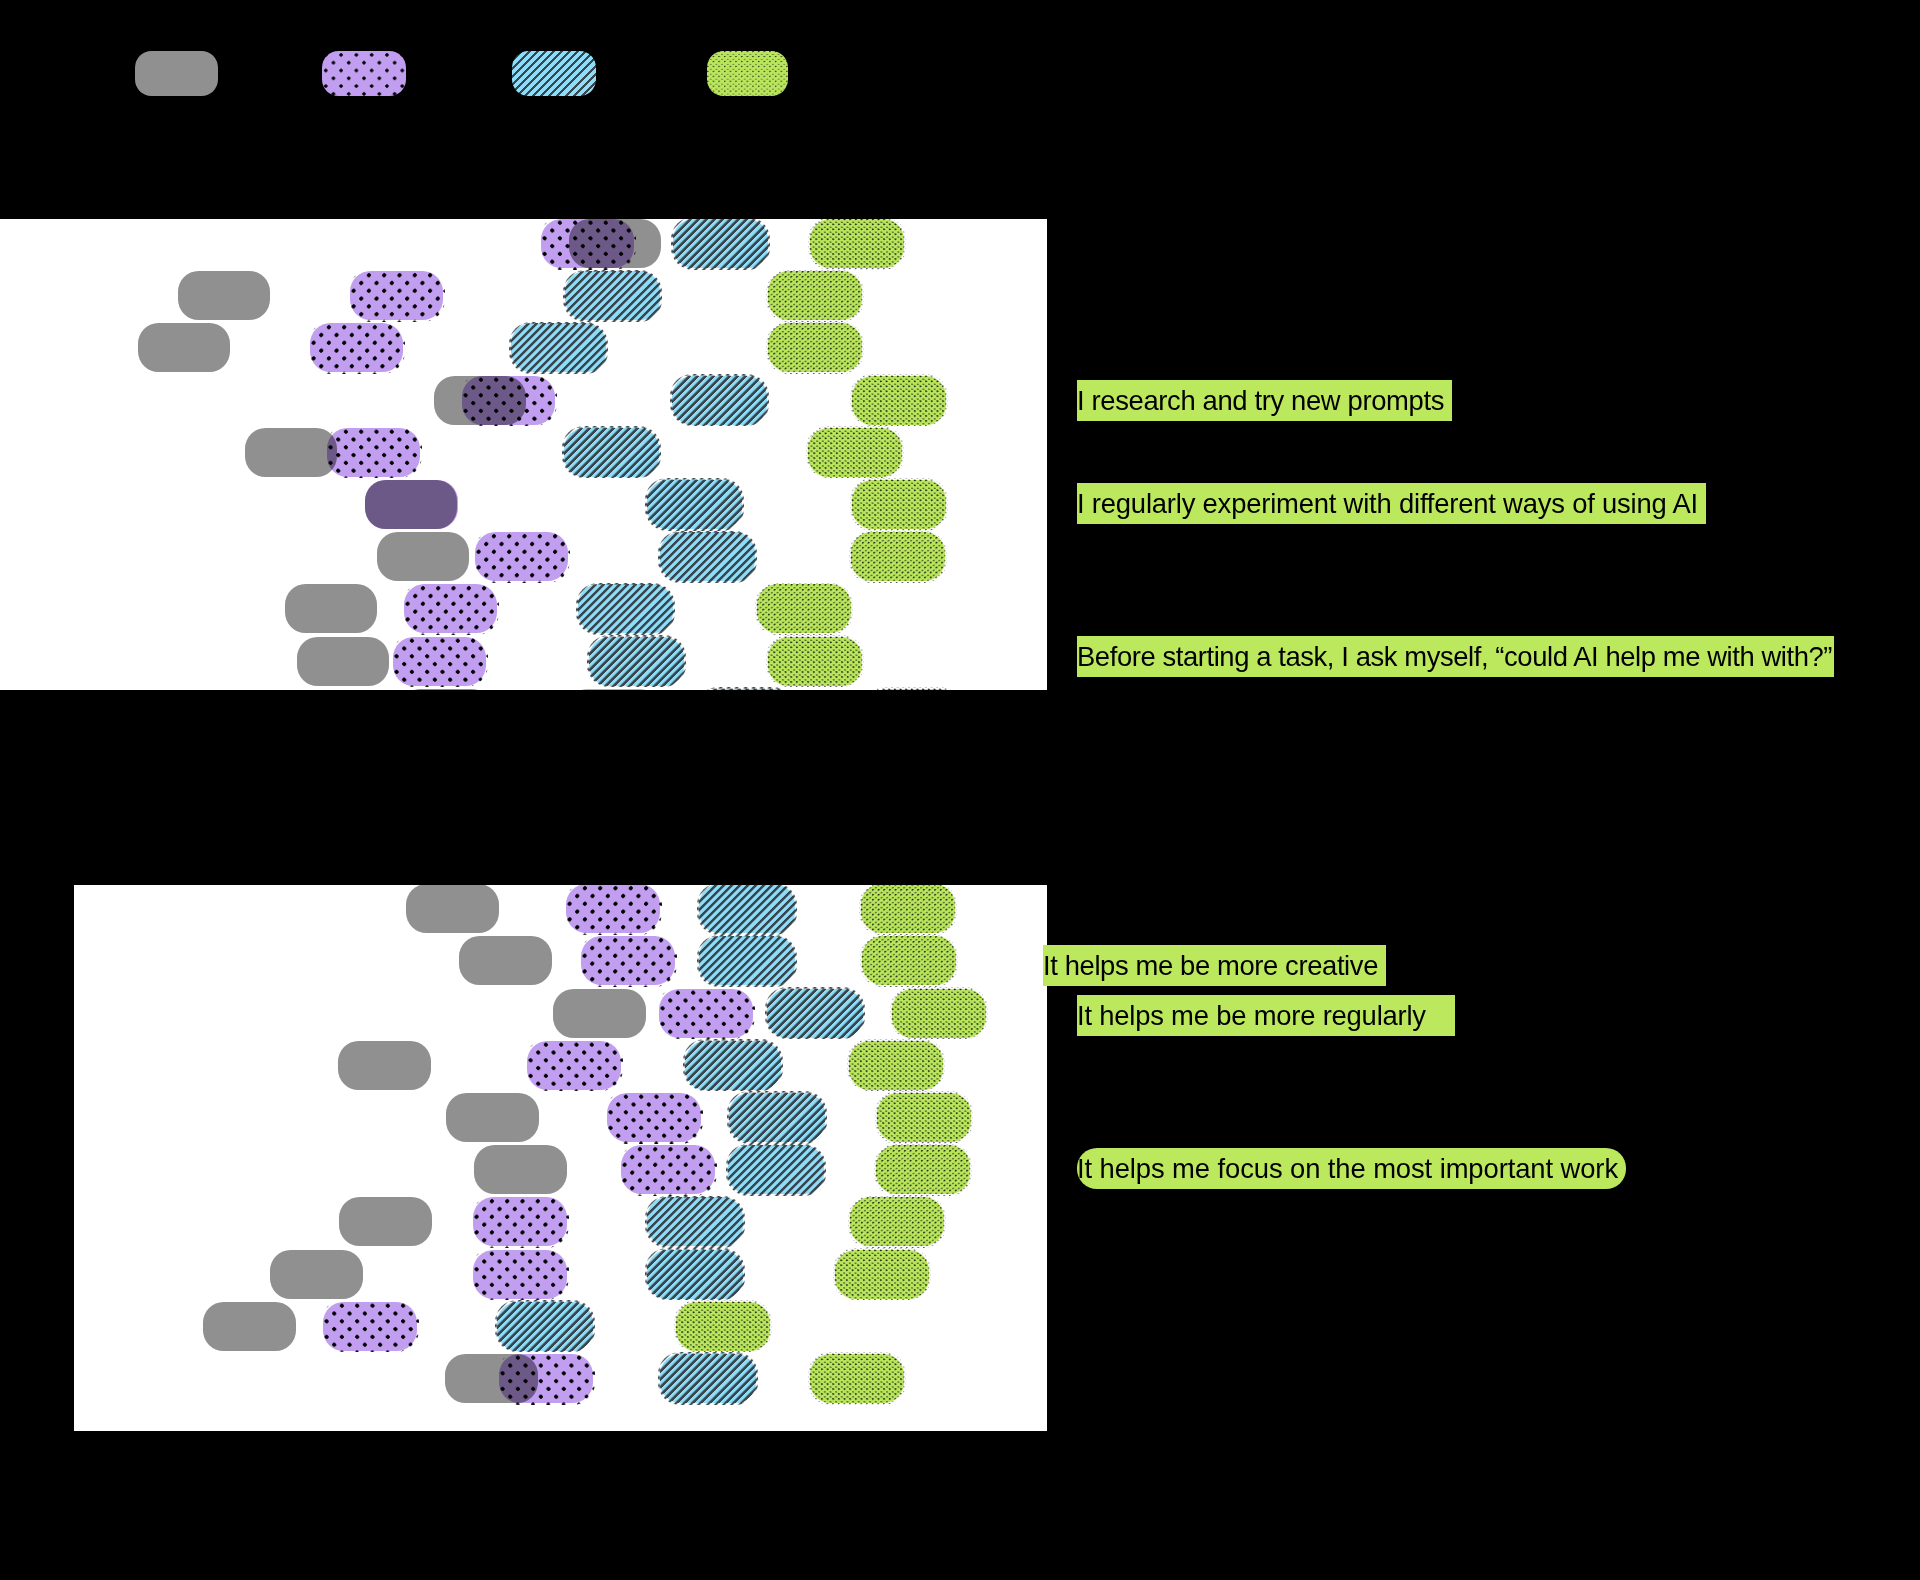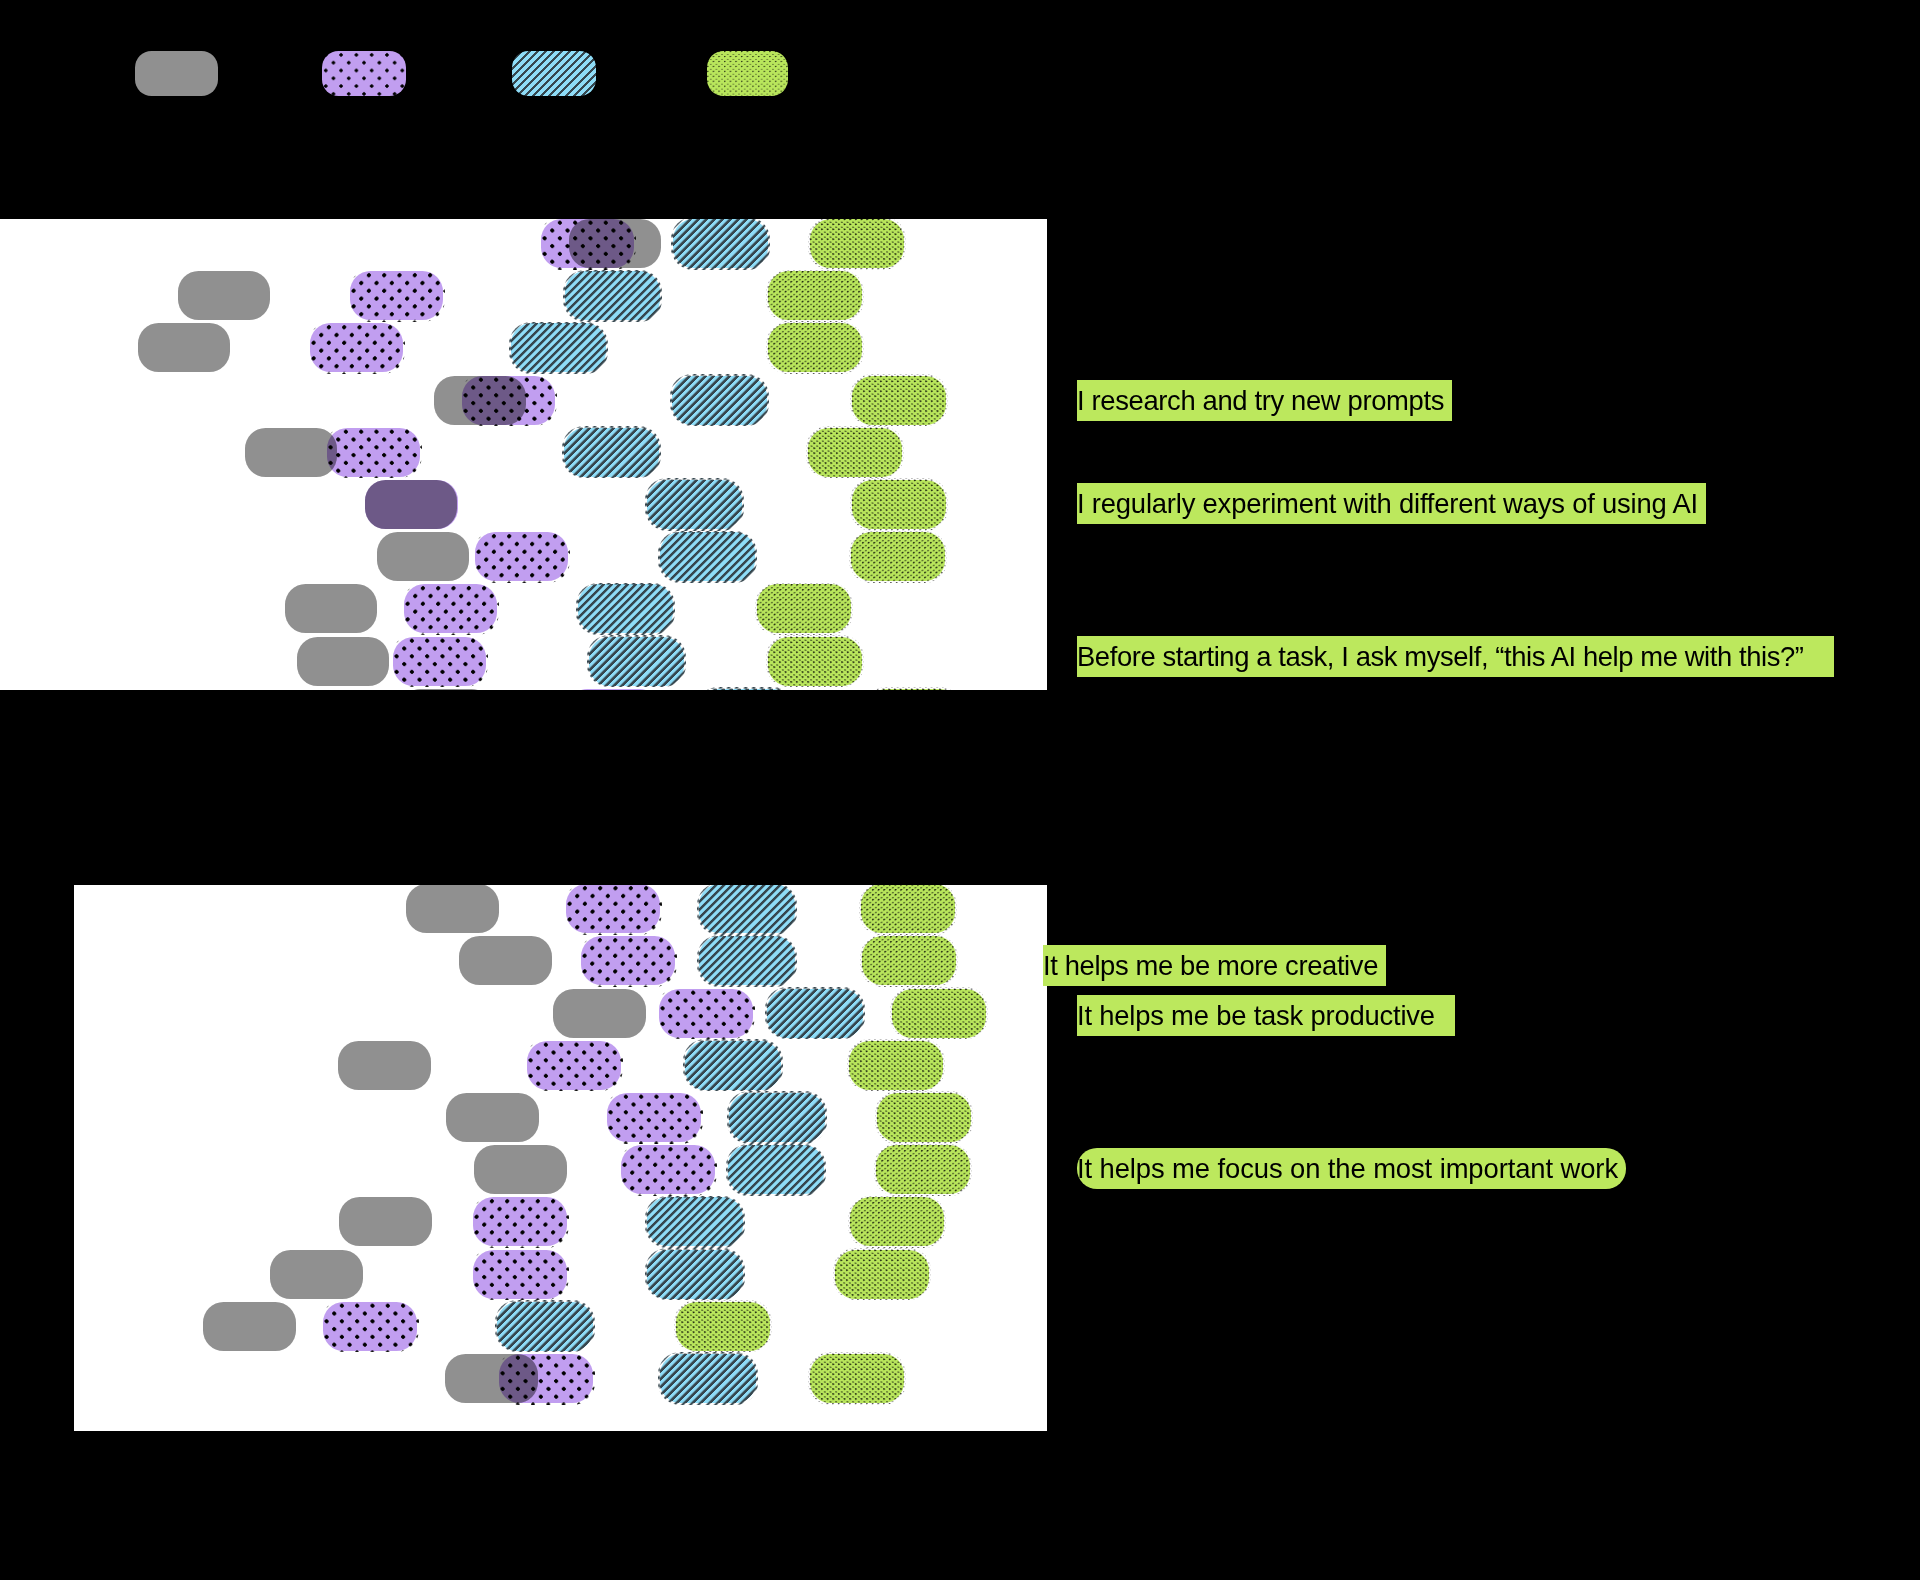--- a/index.html
+++ b/index.html
@@ -126,17 +126,17 @@
         <div class="pill s-green pat" style="left: 803px; top: 208px; width: 94px; height: 49px;"></div>
         <div class="pill s-green pat" style="left: 802px; top: 260.2px; width: 94px; height: 49px;"></div>
         <div class="pill s-green pat" style="left: 776px; top: 312.4px; width: 94px; height: 49px;"></div>
         <div class="pill s-green pat" style="left: 761px; top: 364.6px; width: 94px; height: 49px;"></div>
         <div class="pill s-green pat" style="left: 602px; top: 416.8px; width: 94px; height: 49px;"></div>
         <div class="pill s-green pat" style="left: 736px; top: 469px; width: 94px; height: 49px;"></div>
       </div>
     </div>
 <div class="hl" style="left: 1077px; top: 380px; letter-spacing: -0.3516px; width: 375px;">I research and try new prompts</div>
     <div class="hl" style="left: 1077px; top: 483px; letter-spacing: -0.191px; width: 629px;">I regularly experiment with different ways of using AI</div>
-    <div class="hl" style="left: 1077px; top: 636px; letter-spacing: -0.409px; width: 757px;">Before starting a task, I ask myself, “this AI help me with this?”</div>
+    <div class="hl" style="left: 1077px; top: 636px; letter-spacing: -0.409px; width: 757px;">Before starting a task, I ask myself, “could AI help me with with?”</div>
     <div class="hl" style="left: 1043px; top: 945px; letter-spacing: -0.3783px; width: 343px;">It helps me be more creative</div>
-    <div class="hl" style="left: 1077px; top: 995px; letter-spacing: -0.2016px; width: 378px;">It helps me be task productive</div>
+    <div class="hl" style="left: 1077px; top: 995px; letter-spacing: -0.2016px; width: 378px;">It helps me be more regularly</div>
     <div class="hl" style="left: 1077px; top: 1148px; letter-spacing: -0.0913px; width: 549px; border-radius: 20px;">It helps me focus on the most important work</div>
   </div>
 
 </body></html>

